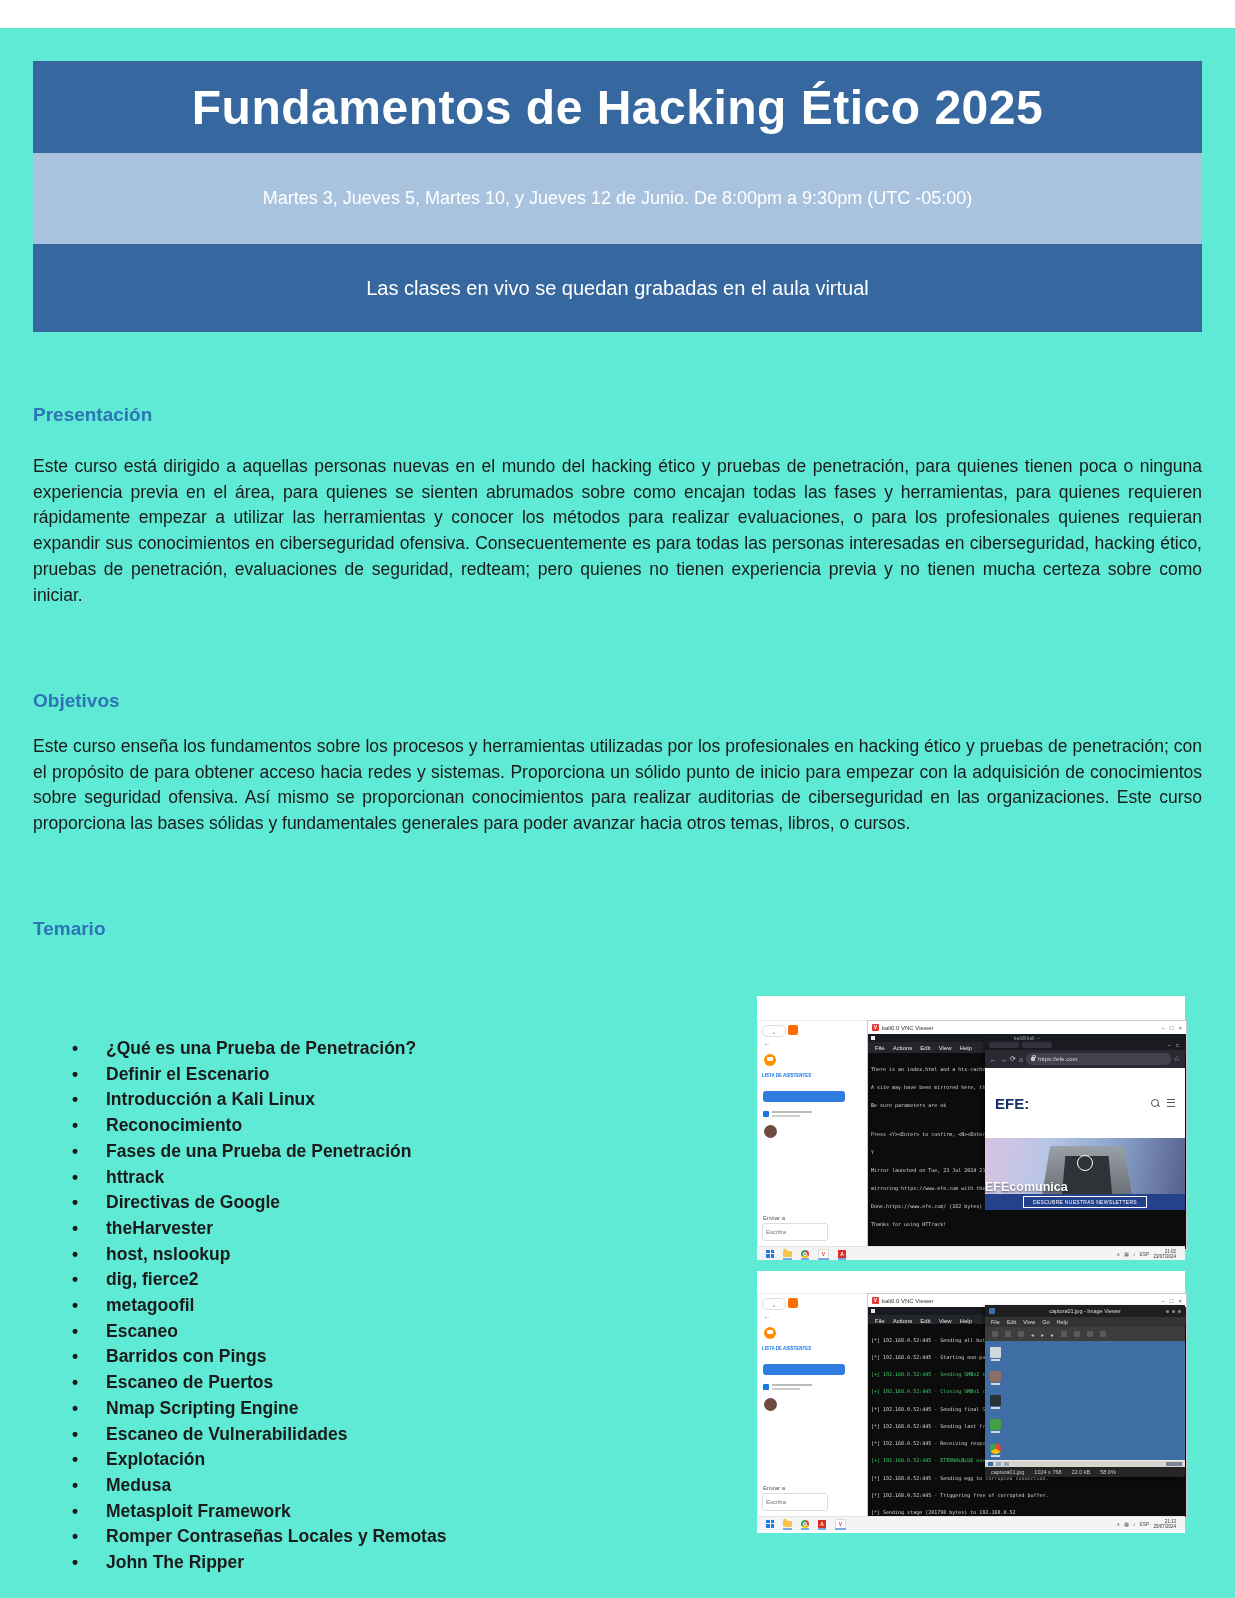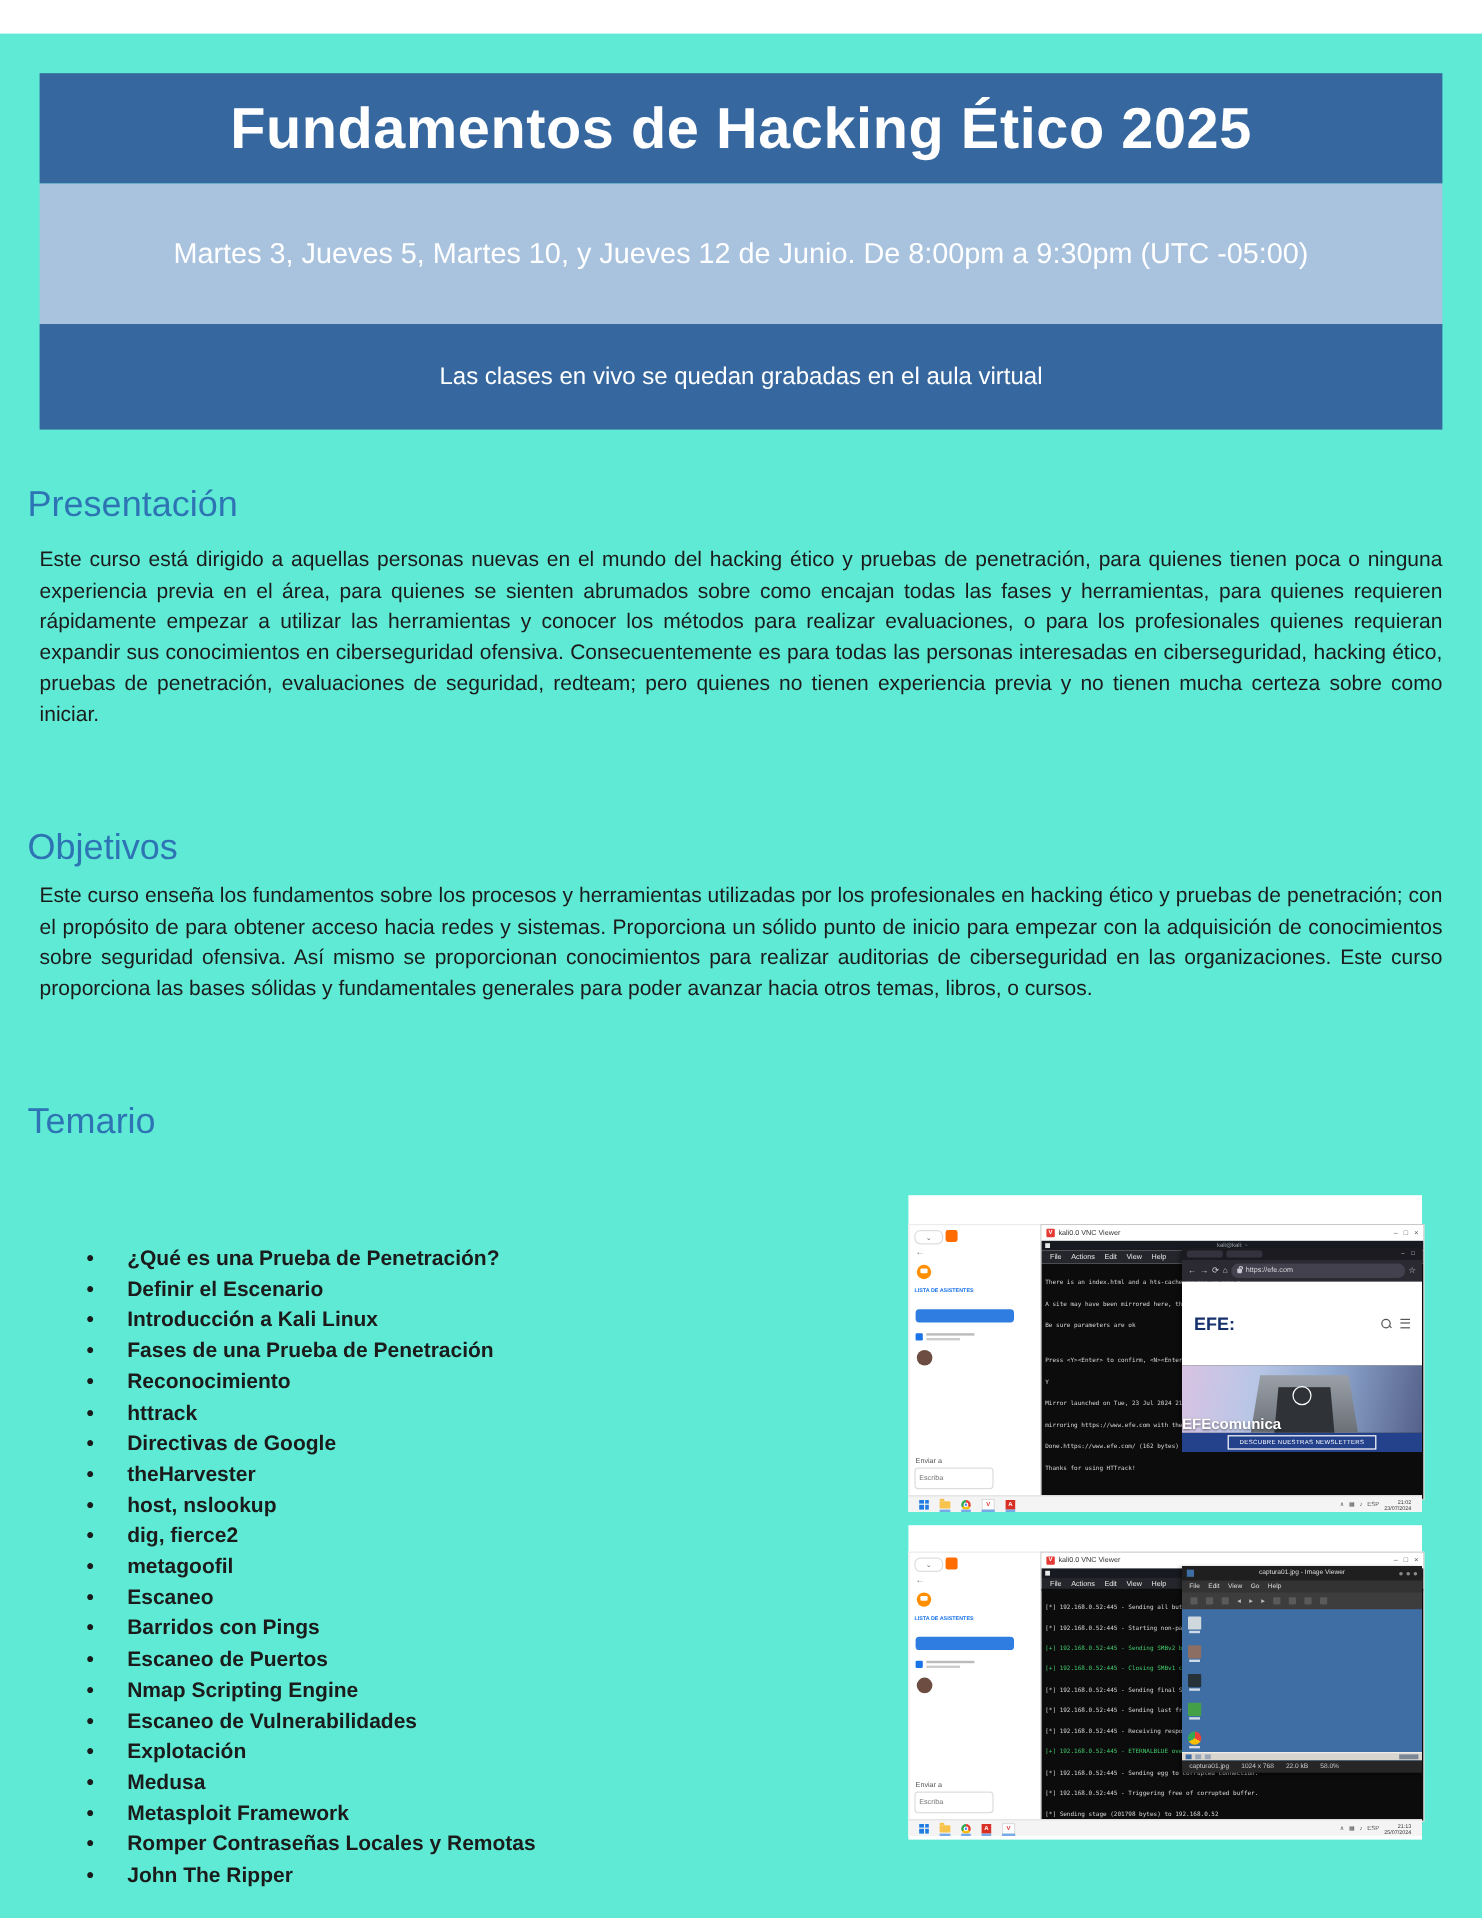--- a/index.html
+++ b/index.html
@@ -3,25 +3,25 @@
 <meta charset="utf-8">
 <style>
   html,body{margin:0;padding:0;background:#fff;}
   .page{position:relative;width:1235px;height:1598px;background:#5eead4;overflow:hidden;
         font-family:"Liberation Sans",sans-serif;color:#1b1b1b;margin-top:28px;}
 
   
   .bars{position:absolute;left:33px;top:33px;width:1169px;}
   .bar{display:flex;align-items:center;justify-content:center;text-align:center;color:#fff;}
   .bar-title{background:#36689f;height:92px;font-size:48px;font-weight:bold;letter-spacing:.5px;}
-  .bar-schedule{background:#a9c3df;height:117px;font-size:24px;}
+  .bar-schedule{background:#a9c3df;height:91px;font-size:18px;}
   .bar-note{background:#36689f;height:88px;font-size:20px;}
 
   
-  .h-blue{position:absolute;left:23px;color:#2e74b5;font-size:30px;font-weight:normal;}
+  .h-blue{position:absolute;left:33px;color:#2e74b5;font-size:19px;font-weight:bold;}
   .para{position:absolute;left:33px;width:1169px;font-size:17.5px;line-height:25.7px;text-align:justify;}
   .temario-list{position:absolute;left:64px;top:1008px;width:560px;margin:0;padding:0;list-style:none;font-weight:bold;}
   .temario-list li{position:relative;padding-left:42px;font-size:17.5px;line-height:25.7px;}
   .temario-list li::before{content:"•";position:absolute;left:8px;}
 
   
   .fig{position:absolute;width:428px;background:#fff;}
   .fig1{left:757px;top:968px;height:264px;}
   .fig2{left:757px;top:1243px;height:262px;}
 
@@ -147,22 +147,22 @@
   <div class="para" style="top:426px;">Este curso está dirigido a aquellas personas nuevas en el mundo del hacking ético y pruebas de penetración, para quienes tienen poca o ninguna experiencia previa en el área, para quienes se sienten abrumados sobre como encajan todas las fases y herramientas, para quienes requieren rápidamente empezar a utilizar las herramientas y conocer los métodos para realizar evaluaciones, o para los profesionales quienes requieran expandir sus conocimientos en ciberseguridad ofensiva. Consecuentemente es para todas las personas interesadas en ciberseguridad, hacking ético, pruebas de penetración, evaluaciones de seguridad, redteam; pero quienes no tienen experiencia previa y no tienen mucha certeza sobre como iniciar.</div>
 
   <div class="h-blue" style="top:662px;">Objetivos</div>
   <div class="para" style="top:706px;">Este curso enseña los fundamentos sobre los procesos y herramientas utilizadas por los profesionales en hacking ético y pruebas de penetración; con el propósito de para obtener acceso hacia redes y sistemas. Proporciona un sólido punto de inicio para empezar con la adquisición de conocimientos sobre seguridad ofensiva. Así mismo se proporcionan conocimientos para realizar auditorias de ciberseguridad en las organizaciones. Este curso proporciona las bases sólidas y fundamentales generales para poder avanzar hacia otros temas, libros, o cursos.</div>
 
   <div class="h-blue" style="top:890px;">Temario</div>
   <ul class="temario-list">
     <li>¿Qué es una Prueba de Penetración?</li>
     <li>Definir el Escenario</li>
     <li>Introducción a Kali Linux</li>
+    <li>Reconocimiento</li>
     <li>Fases de una Prueba de Penetración</li>
-    <li>Reconocimiento</li>
     <li>httrack</li>
     <li>Directivas de Google</li>
     <li>theHarvester</li>
     <li>host, nslookup</li>
     <li>dig, fierce2</li>
     <li>metagoofil</li>
     <li>Escaneo</li>
     <li>Barridos con Pings</li>
     <li>Escaneo de Puertos</li>
     <li>Nmap Scripting Engine</li>

